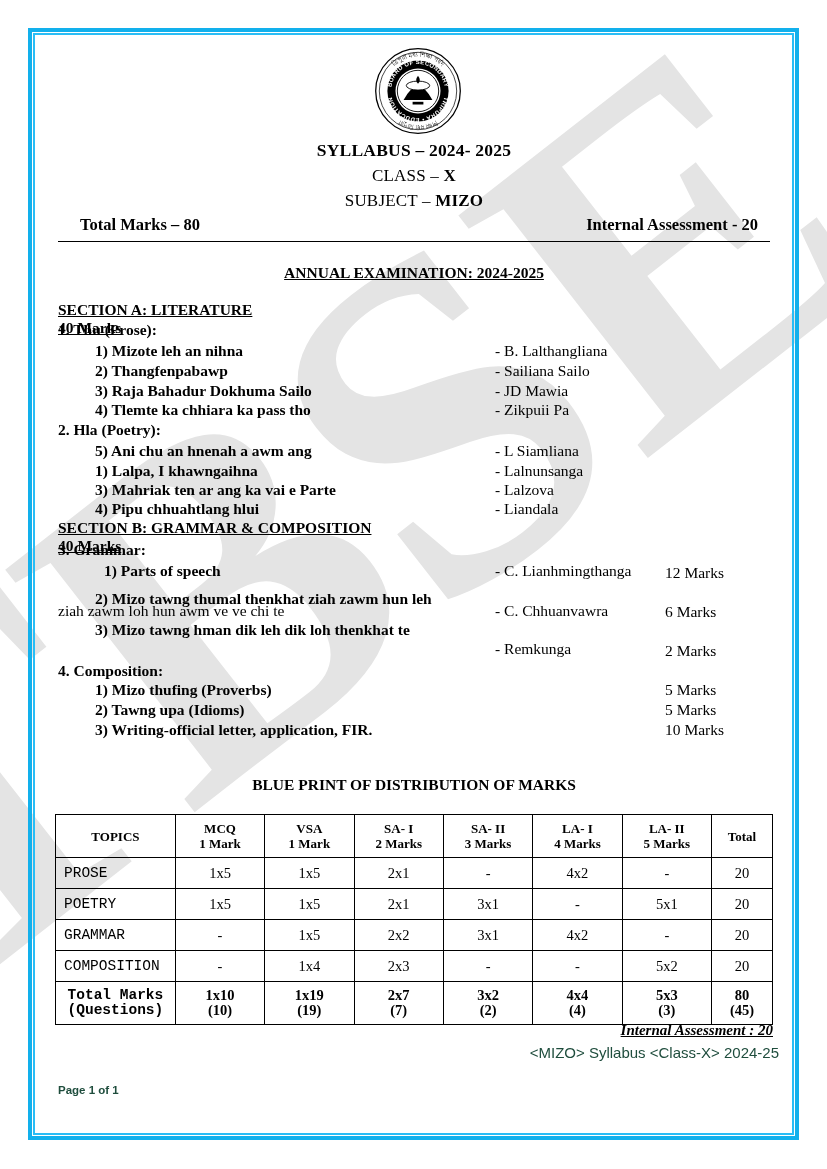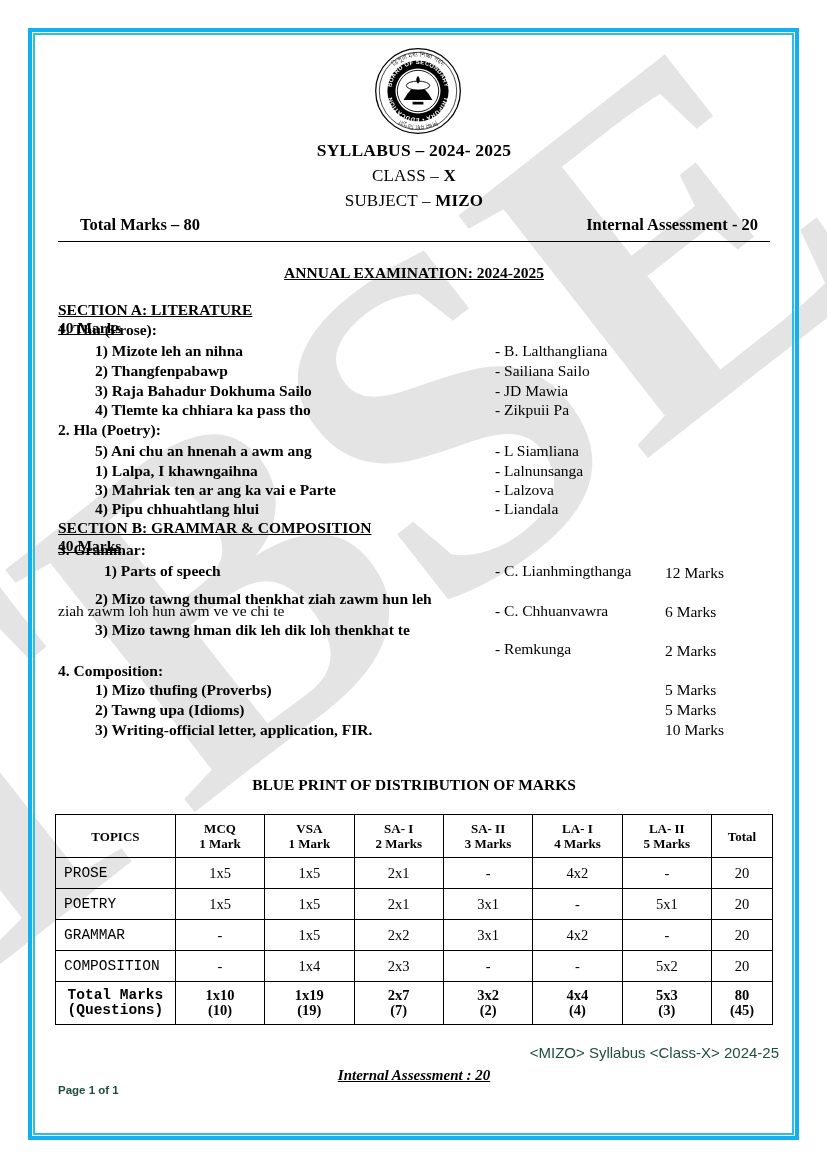--- a/index.html
+++ b/index.html
@@ -194,23 +194,23 @@
     text-align: center;
     padding-left: 0;
   }
   col.c-topic { width: 118px; }
   col.c-data  { width: 88px; }
   col.c-total { width: 60px; }
 
   .ia-note {
     position: absolute;
     left: 55px;
-    top: 1067px;
+    top: 1022px;
     width: 718px;
-    text-align: center;
+    text-align: right;
     font-weight: bold;
     font-style: italic;
     font-size: 15px;
   }
   .ia-note span { text-decoration: underline; }
 
   
   .footer-left {
     position: absolute;
     left: 58px;

